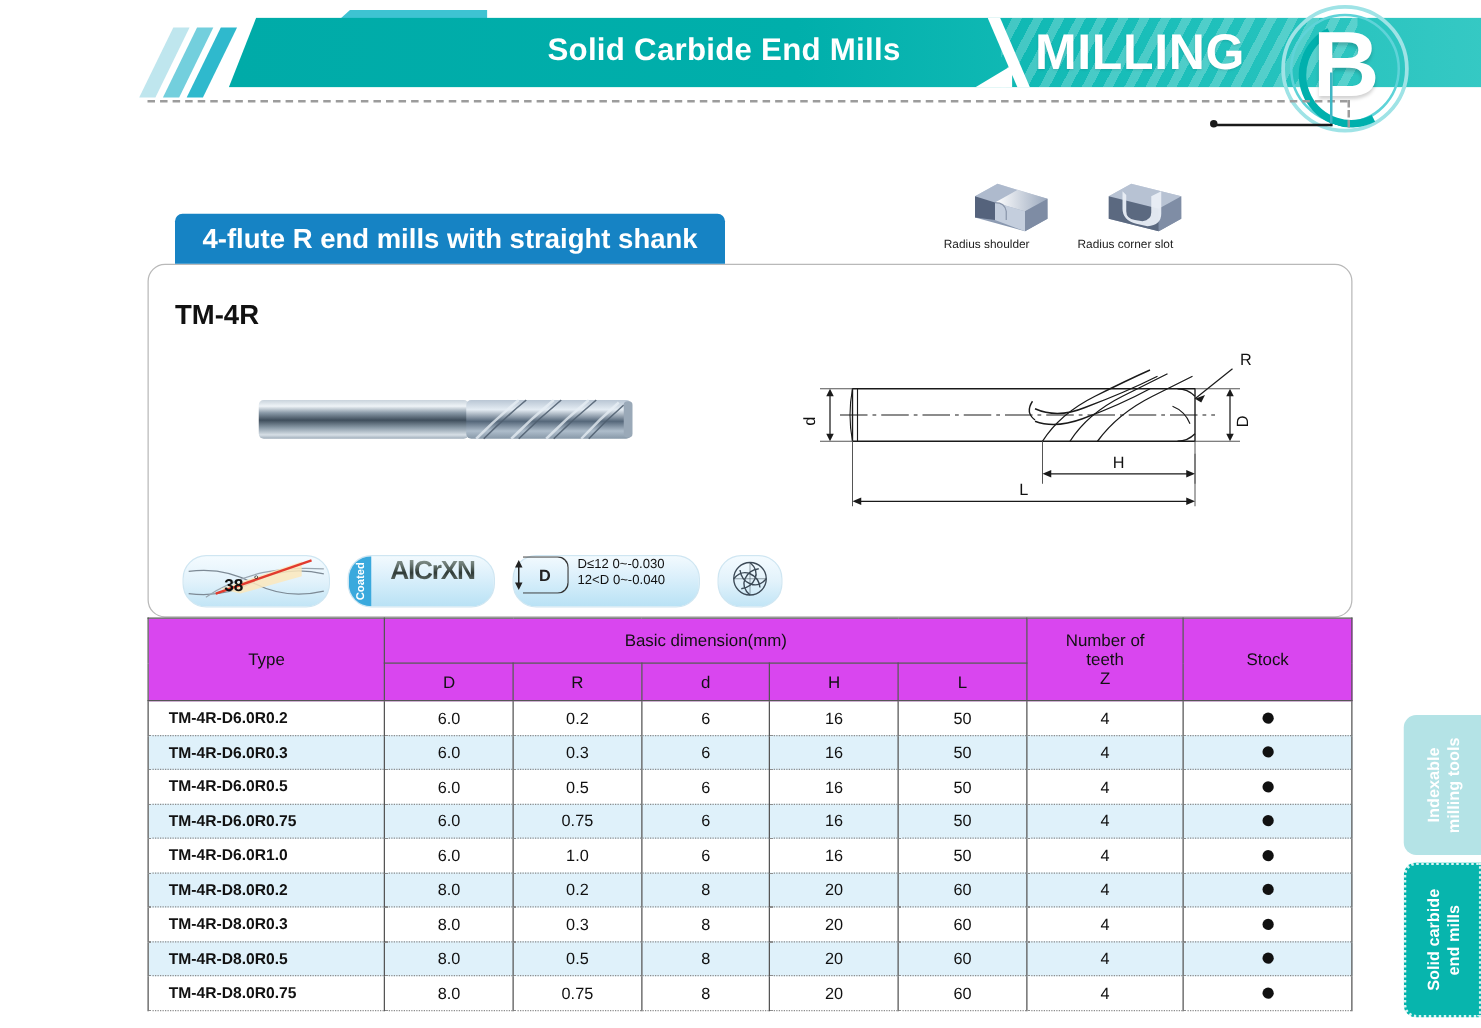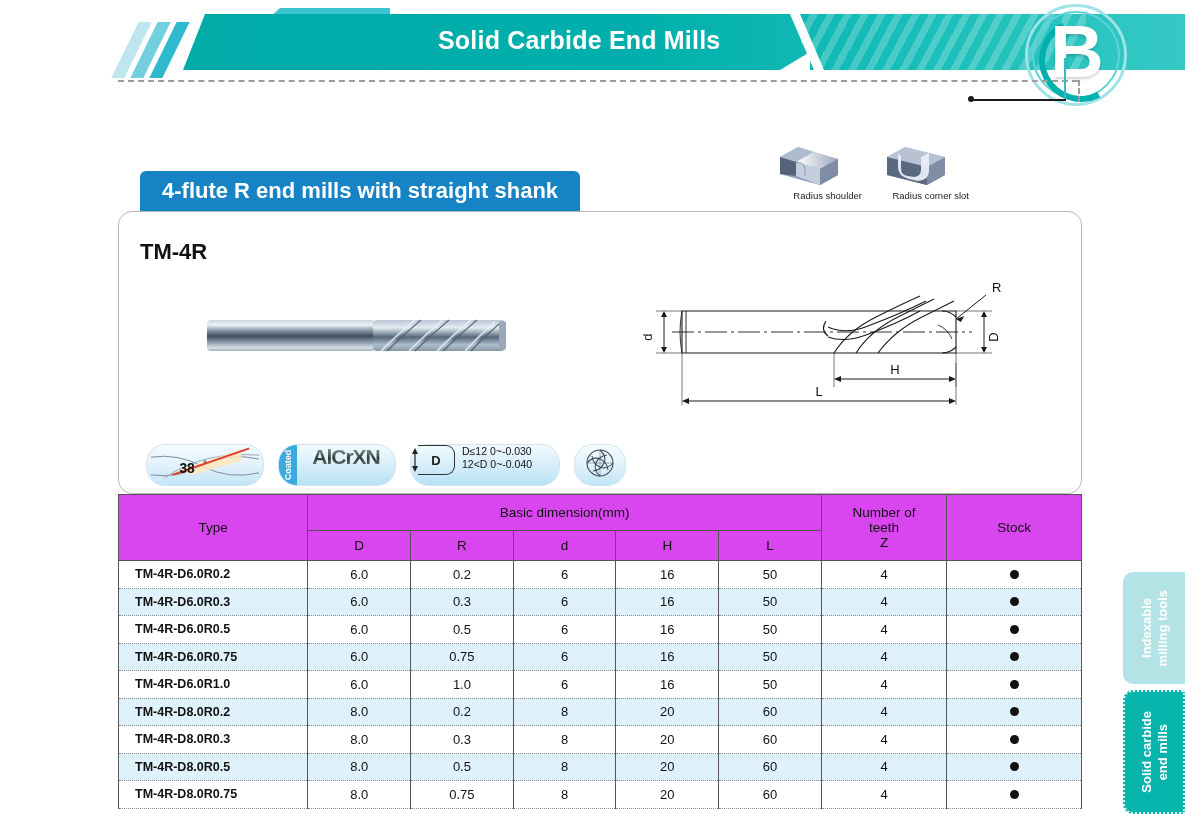--- a/index.html
+++ b/index.html
@@ -70,21 +70,21 @@
   #subLine{position:absolute;left:963px;top:99px;width:95px;height:2px;
       background:#1a1a1a;}
   #subDot{position:absolute;left:960px;top:96px;width:6px;height:6px;
       background:#1a1a1a;border-radius:50%;}
   #subLineV{position:absolute;left:1056px;top:58px;width:2px;height:43px;
       background:#3fb6c4;}
 
   
   #appicons{position:absolute;left:755px;top:143px;width:320px;height:68px;
       display:flex;gap:0;}
-  .appicon{width:107px;text-align:right;}
+  .appicon{width:107px;text-align:left;}
   .appicon .glyph{height:46px;display:flex;align-items:center;justify-content:center;}
   .appicon .cap{font-size:9.5px;color:#222;margin-top:1px;}
 
   
   #tabTitle{position:absolute;left:140px;top:171px;height:40px;
       background:#1683c4;border-radius:6px 6px 0 0;
       padding:0 22px;display:flex;align-items:center;
       font-size:22px;font-weight:bold;color:#ffffff;white-space:nowrap;
       z-index:3;}
 
@@ -165,20 +165,21 @@
 
   <div id="tealSlab"></div>
   <div id="tealbar"></div>
   <div id="stripeRegion"></div>
 
   <div id="bannerTitle">Solid Carbide End Mills</div>
 
   <div id="wedge"></div>
   <div id="wedge2"></div>
 
+  <div id="milling">MILLING</div>
 
   <div id="bbadge">
     <div class="ring r1"></div>
     <div class="ring r2"></div>
     <div class="ring r3"></div>
     <div class="bltr">B</div>
   </div>
 
   <div id="dash"></div>
   <div id="dashTail"></div>

